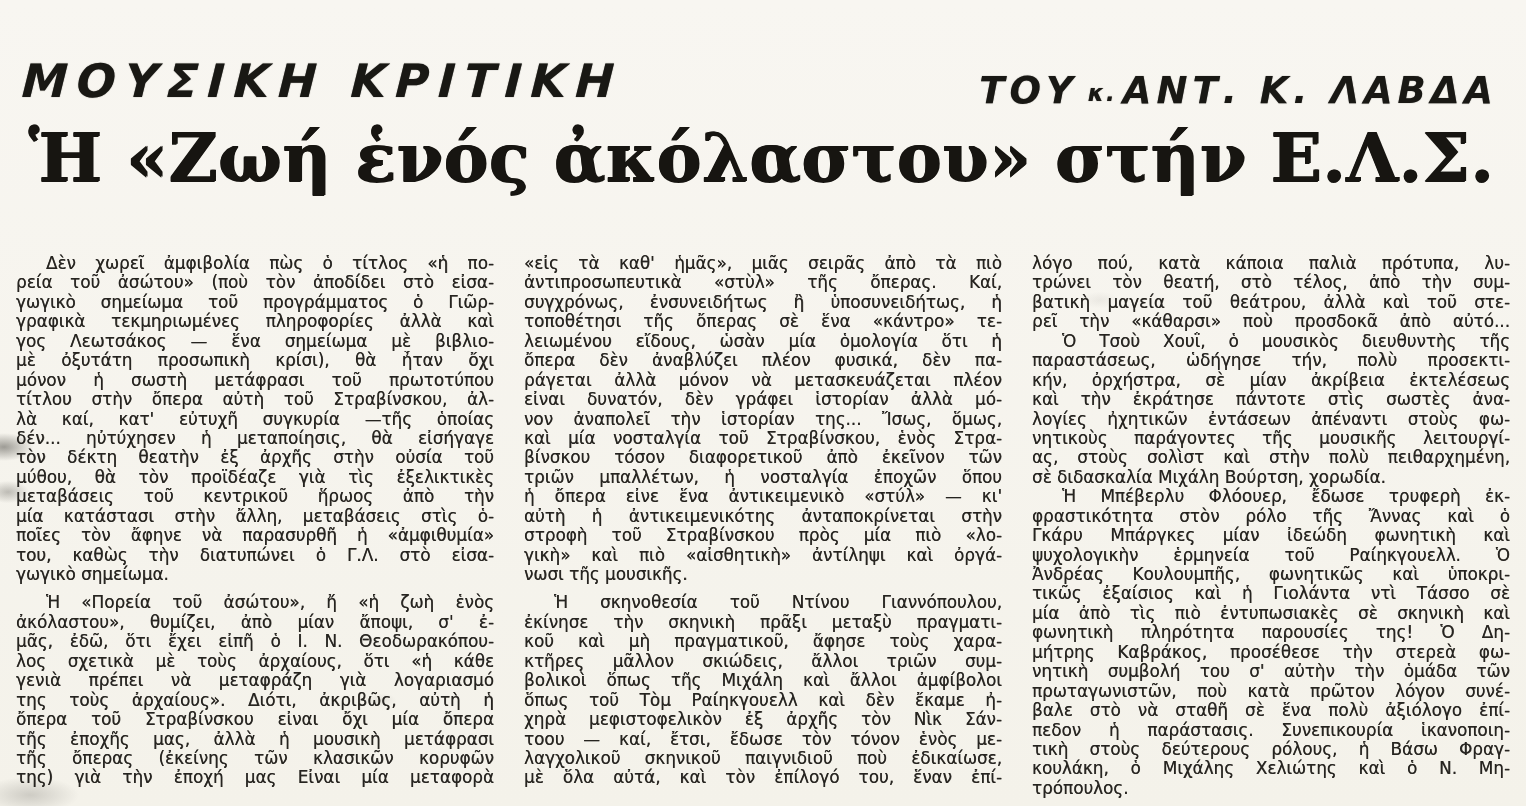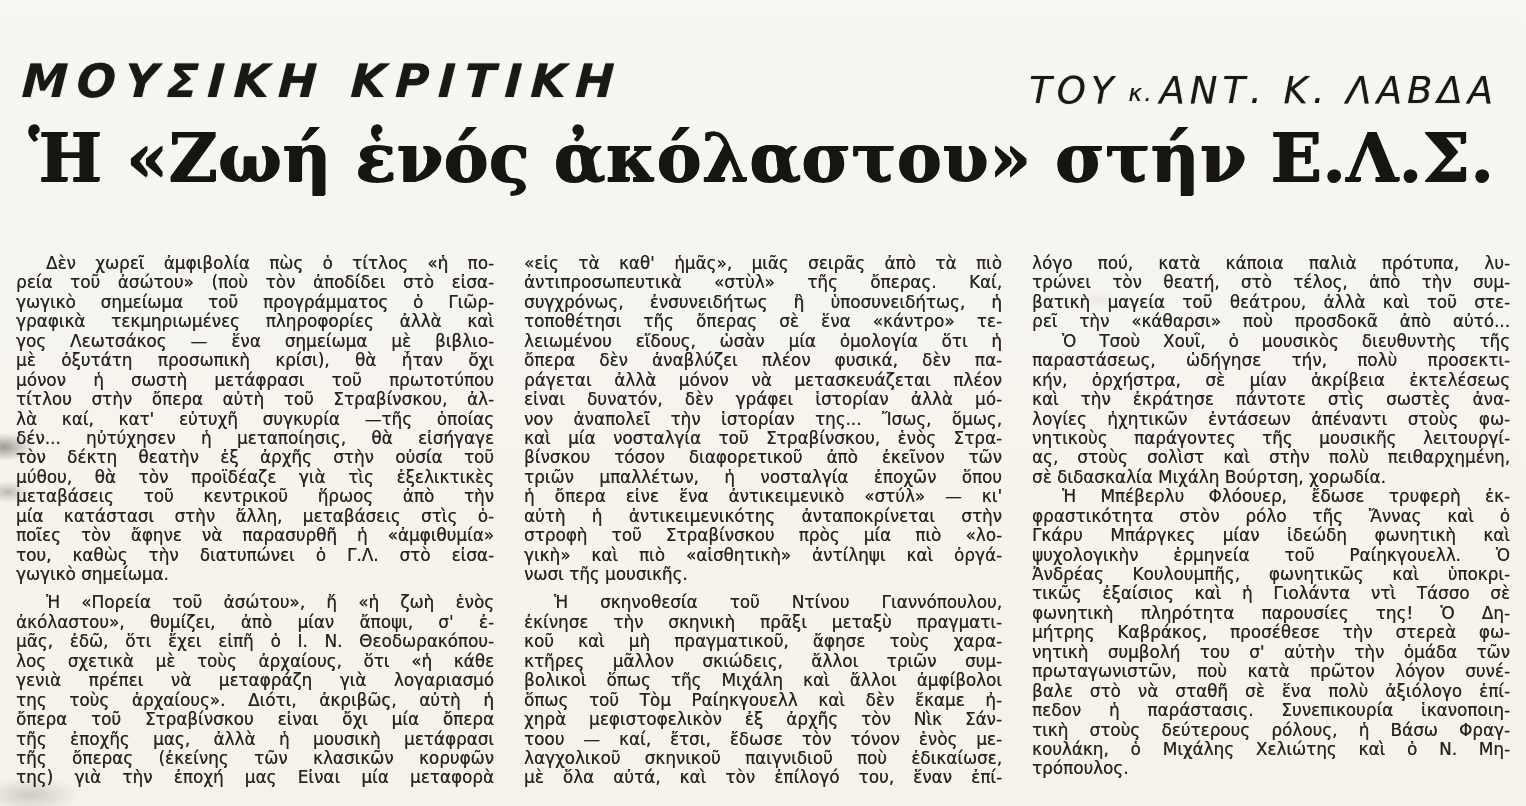--- a/index.html
+++ b/index.html
@@ -22,21 +22,21 @@
     font-style:italic;font-weight:bold;
     font-size:46px;line-height:1;
     letter-spacing:9px;
     transform:skewX(-3deg);
     color:#191814;
     text-shadow:0 0 1px rgba(25,24,20,.65);
     white-space:nowrap;
   }
   .byline{
     position:absolute;right:28px;top:72px;
-    font-style:italic;font-weight:normal;
+    font-style:italic;font-weight:bold;
     font-size:37px;line-height:1;
     letter-spacing:5px;
     color:#191814;
     text-shadow:0 0 1px rgba(25,24,20,.6);
     white-space:nowrap;
   }
   .byline .kappa{
     font-size:23px;letter-spacing:2px;
     position:relative;top:-2px;
     margin:0 6px 0 10px;
@@ -158,20 +158,21 @@
         <div class="ln">λογίες ἠχητικῶν ἐντάσεων ἀπέναντι στοὺς φω-</div>
         <div class="ln">νητικοὺς παράγοντες τῆς μουσικῆς λειτουργί-</div>
         <div class="ln">ας, στοὺς σολὶστ καὶ στὴν πολὺ πειθαρχημένη,</div>
         <div class="ln e">σὲ διδασκαλία Μιχάλη Βούρτση, χορωδία.</div>
         <div class="ln i">Ἡ Μπέβερλυ Φλόουερ, ἔδωσε τρυφερὴ ἐκ-</div>
         <div class="ln">φραστικότητα στὸν ρόλο τῆς Ἄννας καὶ ὁ</div>
         <div class="ln">Γκάρυ Μπάργκες μίαν ἰδεώδη φωνητικὴ καὶ</div>
         <div class="ln">ψυχολογικὴν ἑρμηνεία τοῦ Ραίηκγουελλ. Ὁ</div>
         <div class="ln">Ἀνδρέας Κουλουμπῆς, φωνητικῶς καὶ ὑποκρι-</div>
         <div class="ln">τικῶς ἐξαίσιος καὶ ἡ Γιολάντα ντὶ Τάσσο σὲ</div>
+        <div class="ln">μία ἀπὸ τὶς πιὸ ἐντυπωσιακὲς σὲ σκηνικὴ καὶ</div>
         <div class="ln">φωνητικὴ πληρότητα παρουσίες της! Ὁ Δη-</div>
         <div class="ln">μήτρης Καβράκος, προσέθεσε τὴν στερεὰ φω-</div>
         <div class="ln">νητικὴ συμβολή του σ' αὐτὴν τὴν ὁμάδα τῶν</div>
         <div class="ln">πρωταγωνιστῶν, ποὺ κατὰ πρῶτον λόγον συνέ-</div>
         <div class="ln">βαλε στὸ νὰ σταθῆ σὲ ἕνα πολὺ ἀξιόλογο ἐπί-</div>
         <div class="ln">πεδον ἡ παράστασις. Συνεπικουρία ἱκανοποιη-</div>
         <div class="ln">τικὴ στοὺς δεύτερους ρόλους, ἡ Βάσω Φραγ-</div>
         <div class="ln">κουλάκη, ὁ Μιχάλης Χελιώτης καὶ ὁ Ν. Μη-</div>
         <div class="ln e">τρόπουλος.</div>
       </div>

